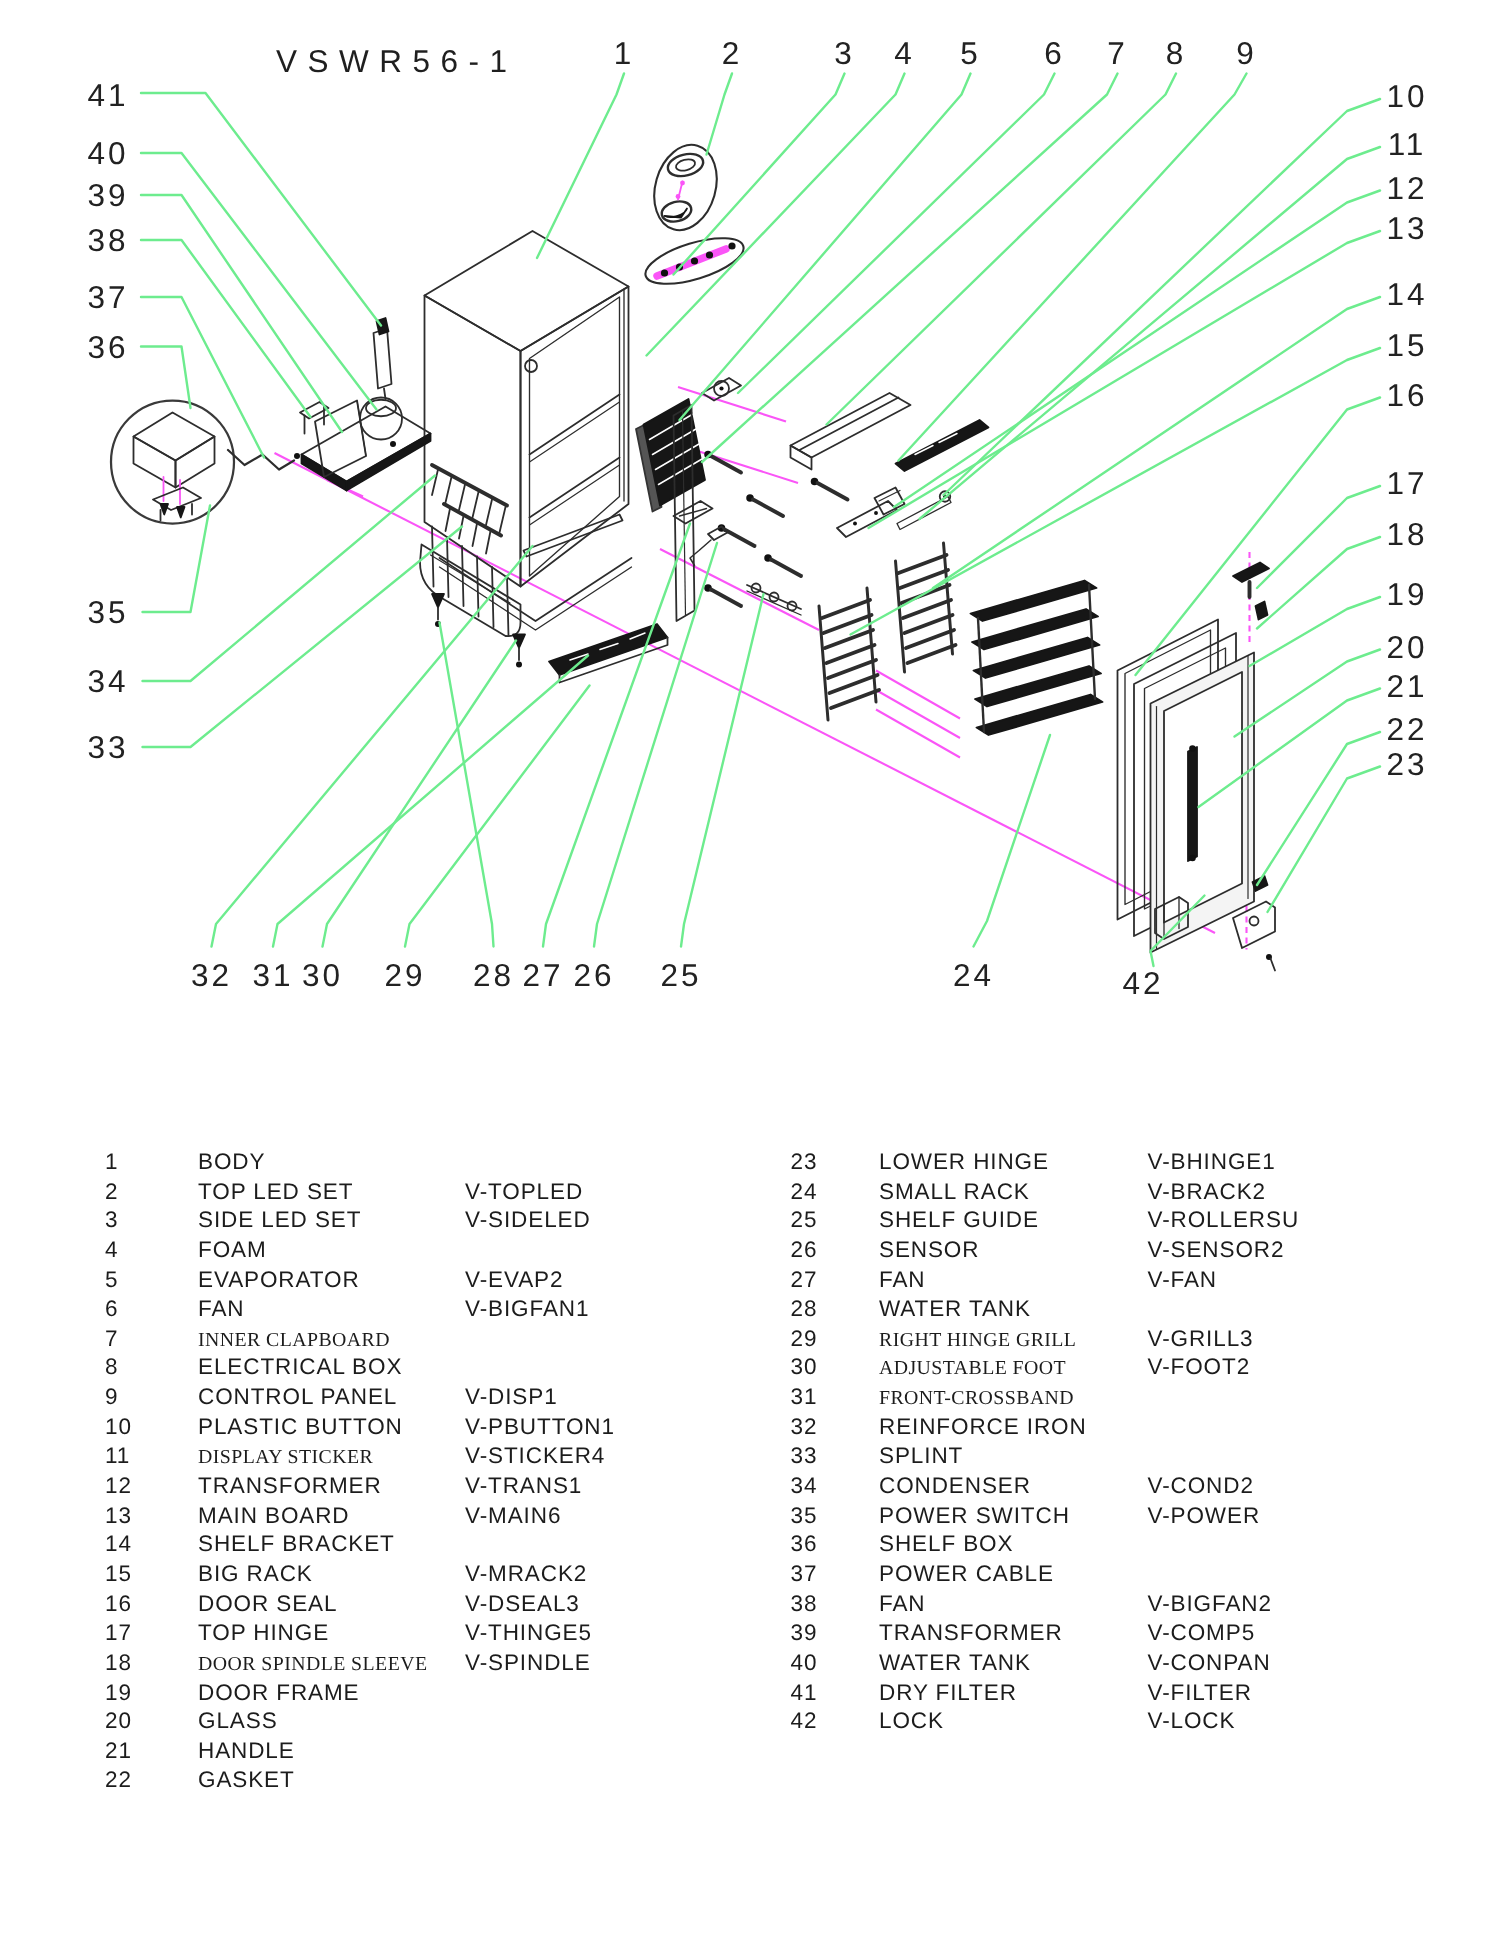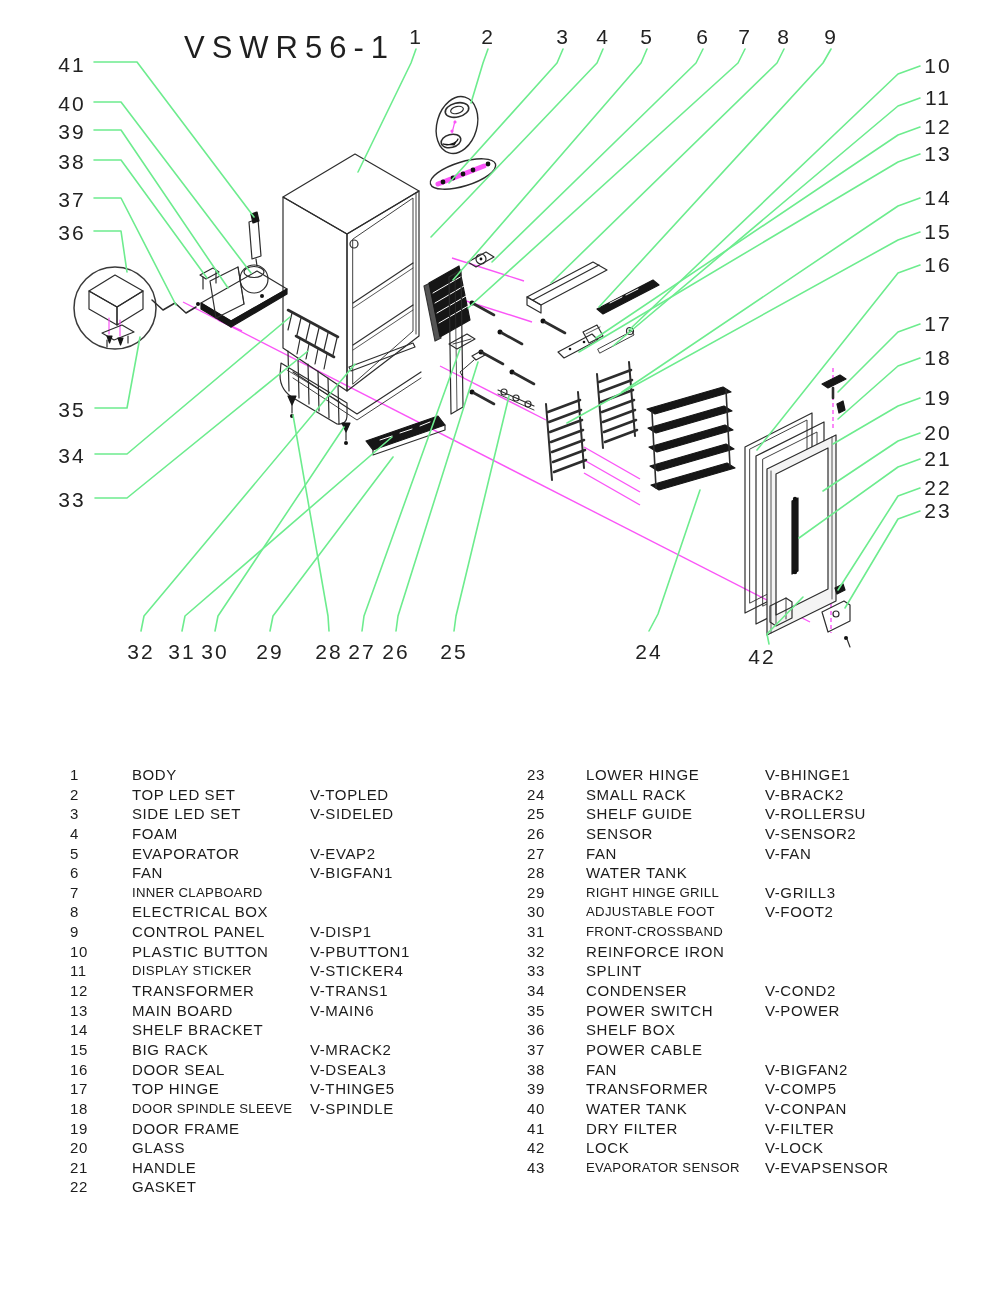--- a/index.html
+++ b/index.html
@@ -6,39 +6,39 @@
     --leader:#6dec8e;
     --axis:#fa55f7;
     --ink:#2d2d2d;
   }
   html,body{margin:0;padding:0;background:#fff;}
   .page{
     position:relative;width:1000px;height:1294px;background:#ffffff;overflow:hidden;
     font-family:"Liberation Sans", sans-serif;color:#1e1e1e;
   }
   .title{
-    position:absolute;left:184px;top:30px;font-size:31px;font-weight:400;
+    position:absolute;left:184px;top:30px;font-size:21px;font-weight:400;
     letter-spacing:7px;color:#1f1f1f;white-space:nowrap;
   }
   svg.diagram{position:absolute;left:0;top:0;}
   .leader{fill:none;stroke:var(--leader);stroke-width:1.6;stroke-linejoin:round;stroke-linecap:round;}
   .callout{font-family:"Liberation Sans", sans-serif;font-size:21px;fill:#222;letter-spacing:2px;}
   .art{stroke:var(--ink);stroke-width:1.2;fill:none;stroke-linejoin:round;stroke-linecap:round;}
   .art .fill{fill:#161616;stroke:#161616;}
   .art .thick{stroke-width:2.6;}
   .axis{stroke:var(--axis);stroke-width:1.4;fill:none;}
   .axis.dash{stroke-dasharray:4 3;}
   .parts{position:absolute;top:765px;}
   #parts-left{left:70px;width:440px;}
   #parts-right{left:527px;width:440px;}
   .prow{display:grid;height:19.65px;line-height:19.65px;white-space:nowrap;
         font-size:15px;letter-spacing:0.6px;color:#1c1c1c;}
   #parts-left .prow{grid-template-columns:62px 178px auto;}
   #parts-right .prow{grid-template-columns:59px 179px auto;}
-  .prow .pname.compact{font-size:13.2px;letter-spacing:0.3px;}
+  .prow .pname.compact{font-size:13.2px;letter-spacing:0.3px;font-family:Liberation Serif, serif;}
 </style>
 </head>
 <body>
 
 <div class="page">
 
   <div class="title">VSWR56-1</div>
 
   <svg class="diagram" width="1000" height="700" viewBox="0 0 1000 700">
 
@@ -623,20 +623,15 @@
       <div class="prow">
         <span class="pnum">41</span>
         <span class="pname">DRY FILTER</span>
         <span class="pcode">V-FILTER</span>
       </div>
       <div class="prow">
         <span class="pnum">42</span>
         <span class="pname">LOCK</span>
         <span class="pcode">V-LOCK</span>
       </div>
-      <div class="prow">
-        <span class="pnum">43</span>
-        <span class="pname compact">EVAPORATOR SENSOR</span>
-        <span class="pcode">V-EVAPSENSOR</span>
-      </div>
     </div>
 
 </div>
 
 </body></html>

